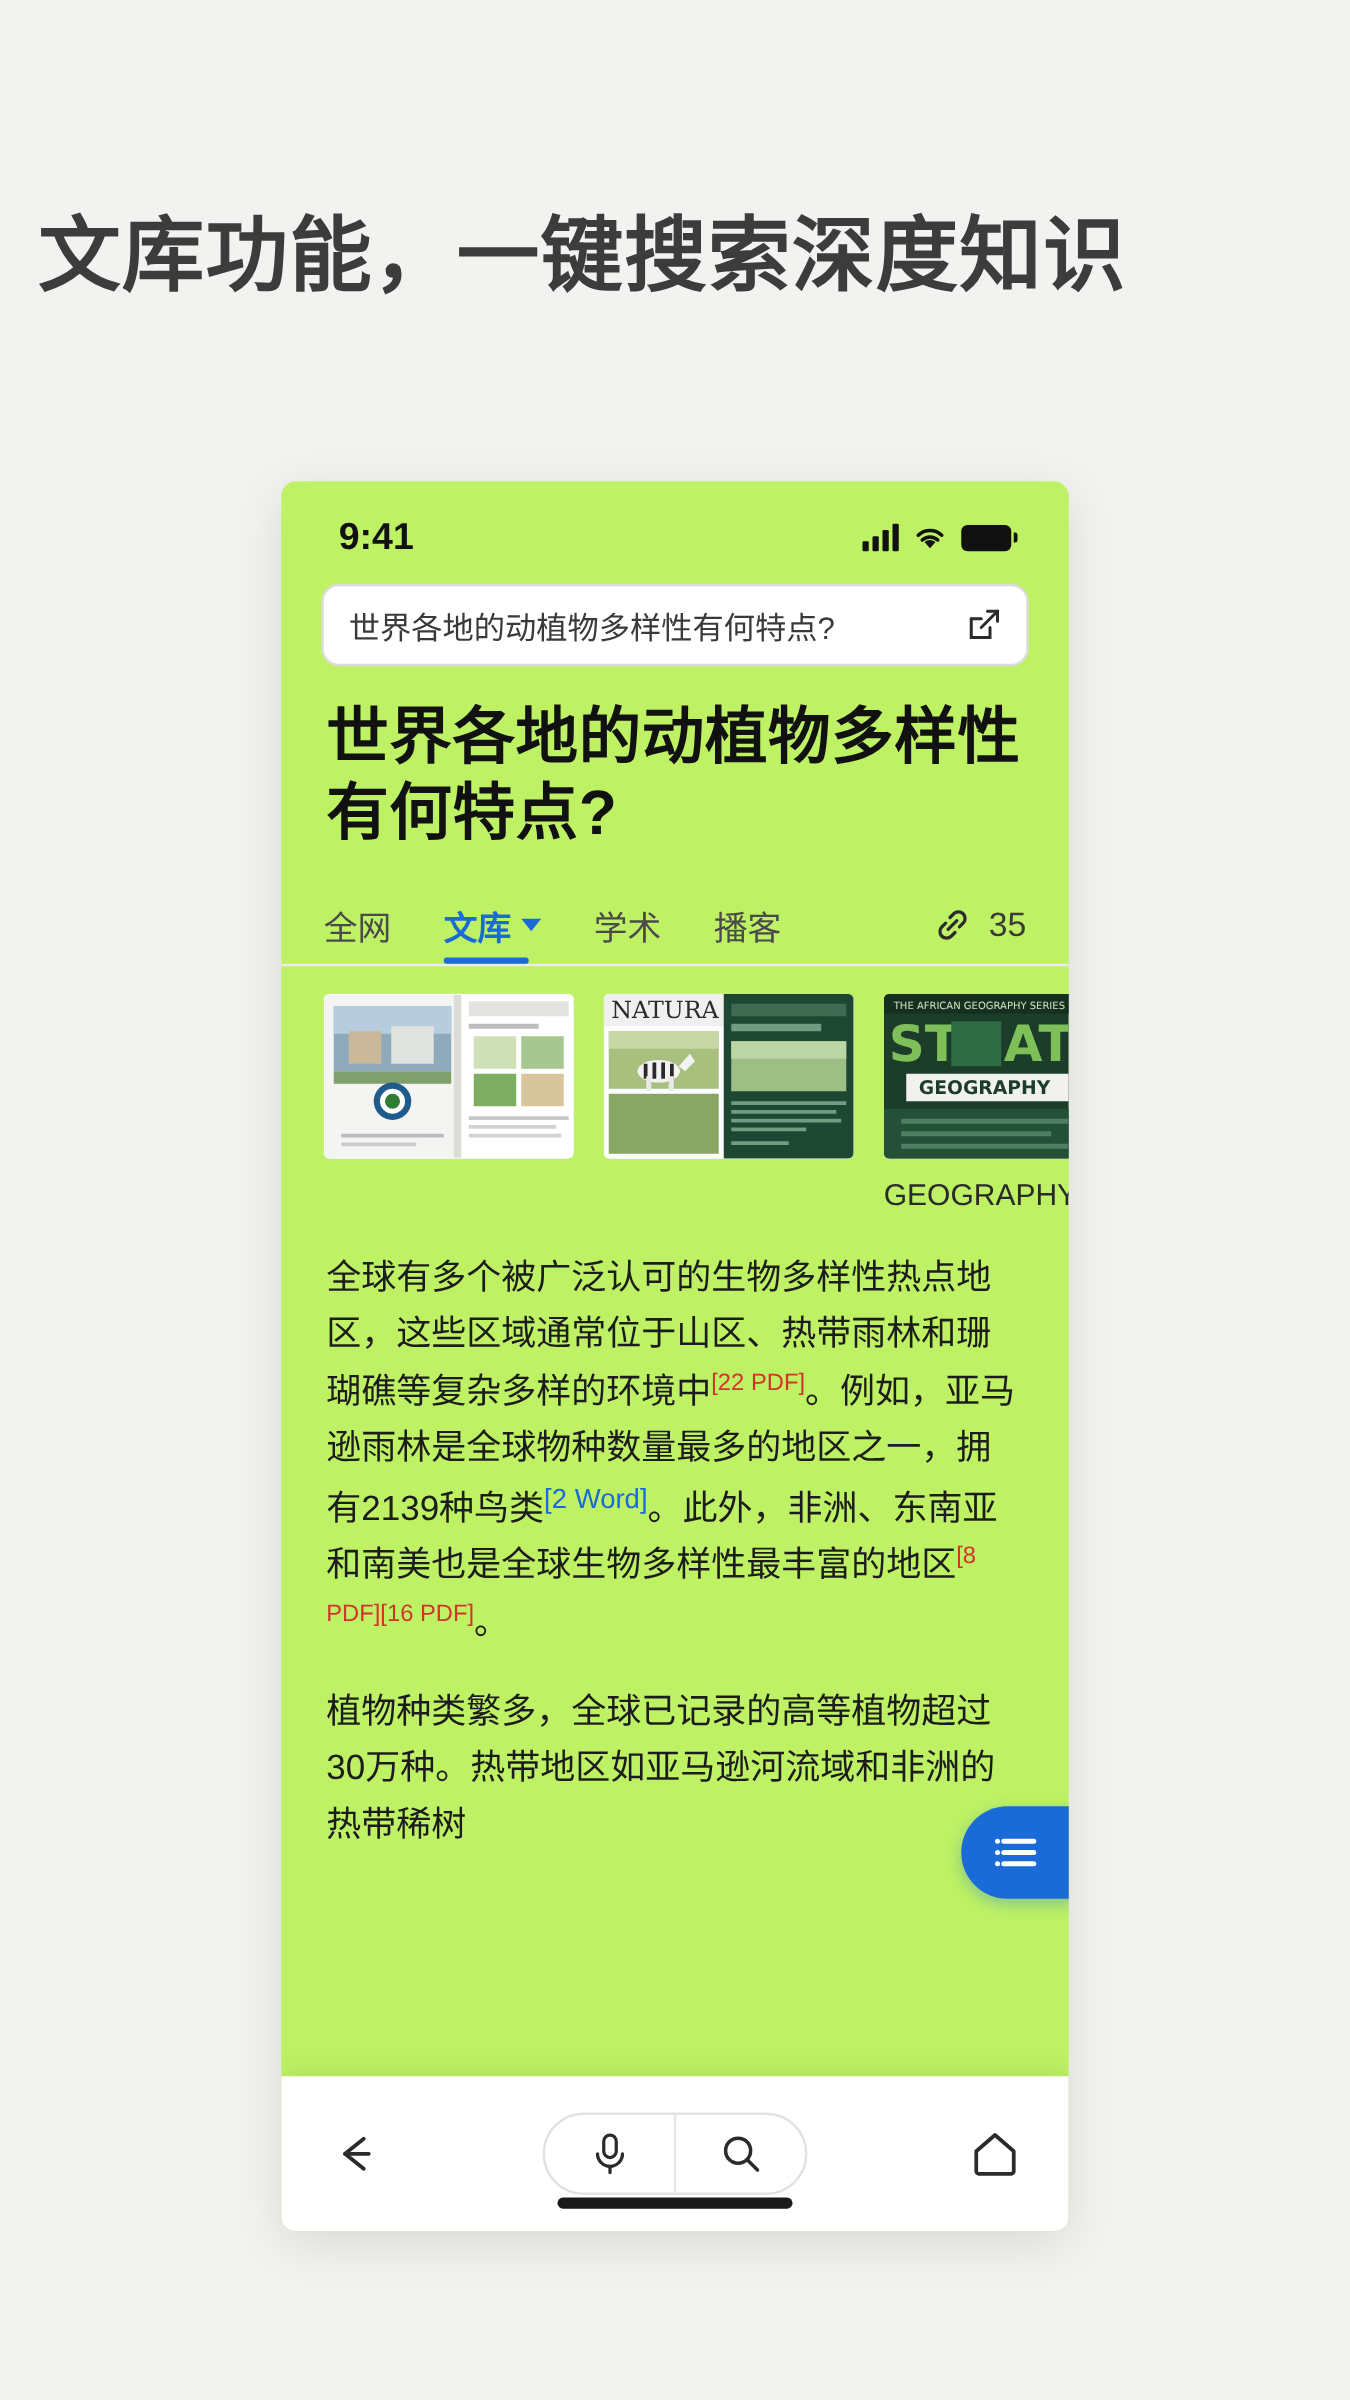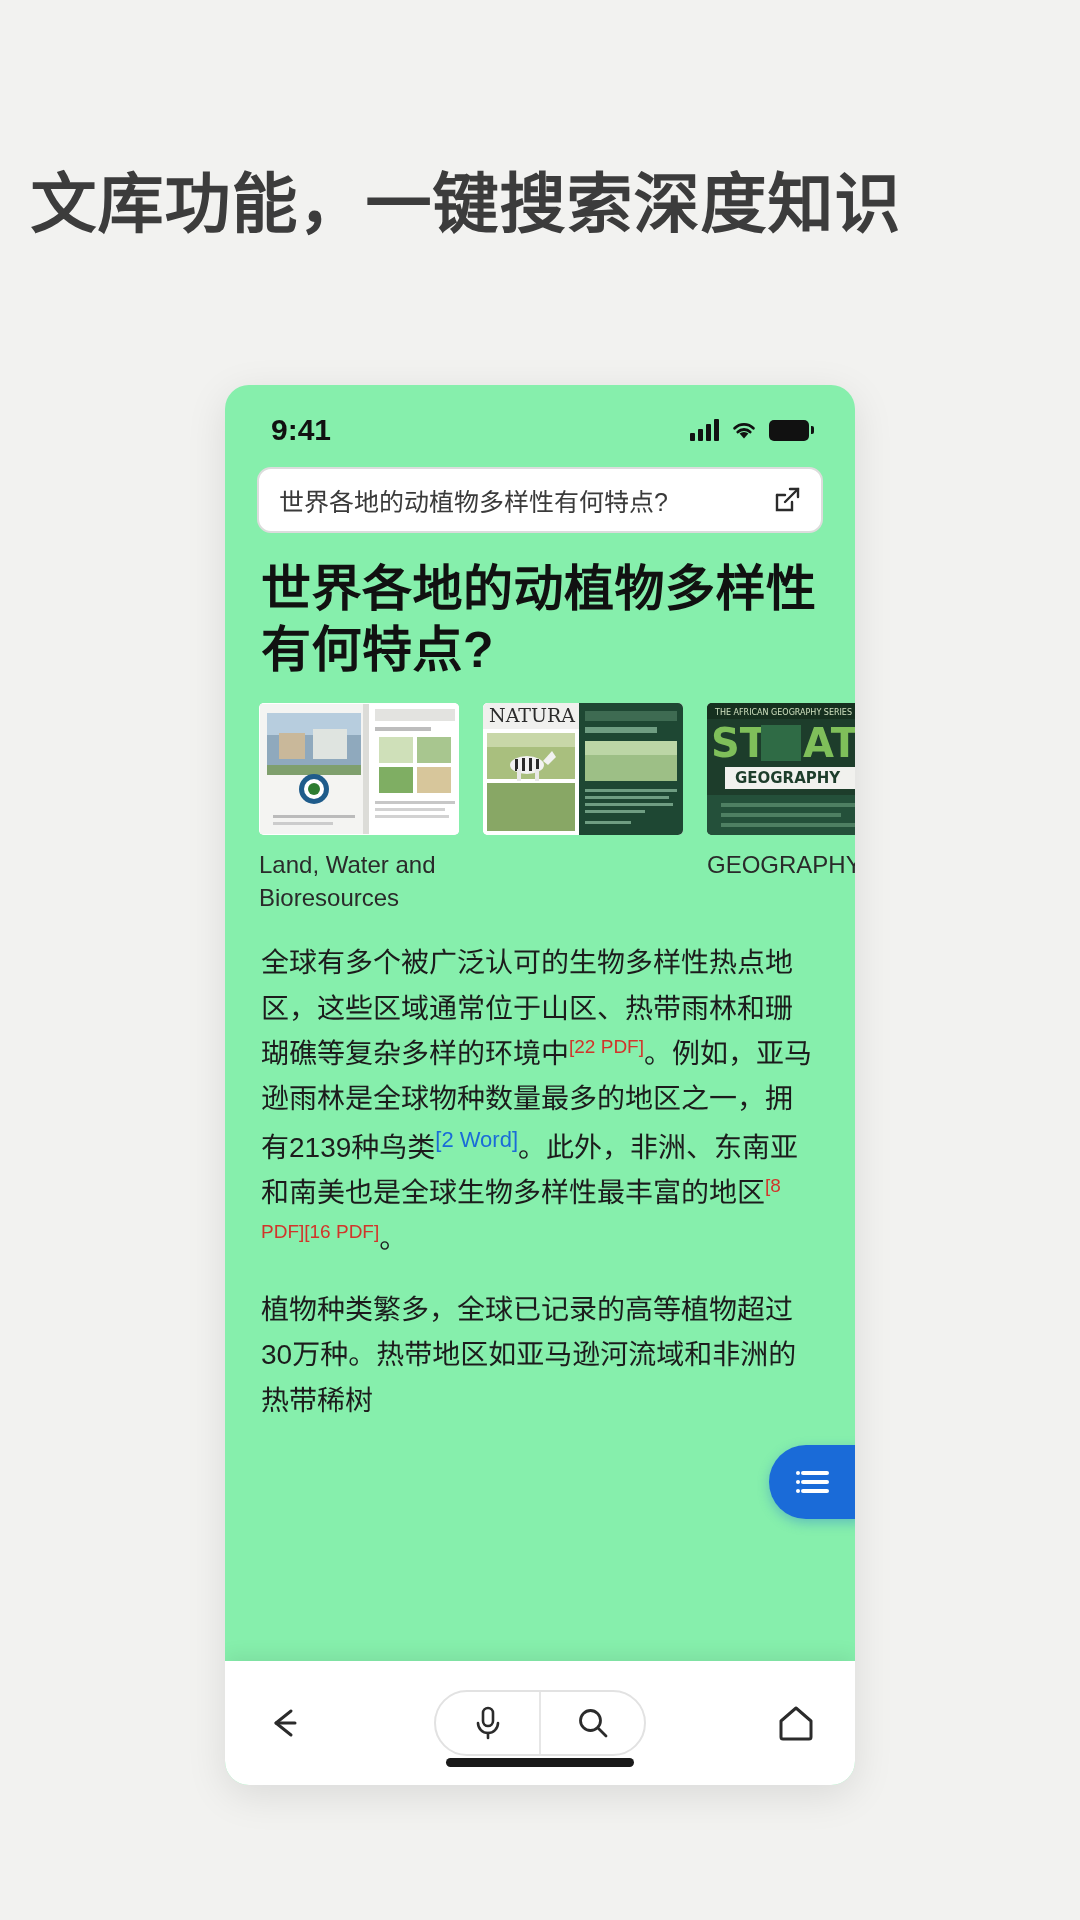--- a/index.html
+++ b/index.html
@@ -25,22 +25,22 @@
     white-space: nowrap;
   }
 
   
   .phone {
     position: absolute;
     left: 225px;
     top: 385px;
     width: 630px;
     height: 1400px;
-    background: #86efac;
-    border-radius: 24px;
+    background: #bef264;
+    border-radius: 12px;
     box-shadow: 0 10px 40px rgba(0,0,0,0.10);
     overflow: hidden;
   }
 
   
   .status-bar {
     height: 76px;
     display: flex;
     align-items: center;
     justify-content: space-between;
@@ -258,20 +258,45 @@
           <path d="M6 11 h8" stroke="#2b2b2b" stroke-width="2.4" fill="none" stroke-linecap="round"></path>
           <path d="M14 18 L27 5" stroke="#2b2b2b" stroke-width="2.4" fill="none" stroke-linecap="round"></path>
           <path d="M19 5 h8 v8" stroke="#2b2b2b" stroke-width="2.4" fill="none" stroke-linecap="round"></path>
         </svg>
       </span>
     </div>
   </div>
 
   <div class="title">世界各地的动植物多样性有何特点?</div>
 
+  <div class="tabs">
+    <div class="tab">
+      <span>全网</span>
+    </div>
+    <div class="tab active">
+      <span>文库</span>
+      <span class="caret"></span>
+    </div>
+    <div class="tab">
+      <span>学术</span>
+    </div>
+    <div class="tab">
+      <span>播客</span>
+    </div>
+    <div class="tabs-right">
+      <span class="link-icon">
+        <svg class="ic" width="34" height="34" viewBox="0 0 34 34">
+          <path d="M13.5 20.5 L20.5 13.5" stroke="#2b2b2b" stroke-width="2.6" stroke-linecap="round" fill="none"></path>
+          <path d="M11.5 15.5 L8.5 18.5 a5.3 5.3 0 0 0 7.5 7.5 l3-3" stroke="#2b2b2b" stroke-width="2.6" fill="none" stroke-linecap="round"></path>
+          <path d="M22.5 18.5 l3-3 a5.3 5.3 0 0 0 -7.5 -7.5 l-3 3" stroke="#2b2b2b" stroke-width="2.6" fill="none" stroke-linecap="round"></path>
+        </svg>
+      </span>
+      <span>35</span>
+    </div>
+  </div>
 
   <div class="cards">
 
     <div class="card">
       <div class="card-thumb">
         <svg class="thumb-svg" viewBox="0 0 200 132" preserveAspectRatio="none">
           <rect width="200" height="132" fill="#ffffff"></rect>
           <rect x="1" y="1" width="108" height="130" fill="#f4f4f2"></rect>
           <rect x="8" y="10" width="94" height="52" fill="#8fa9bd"></rect>
           <rect x="8" y="10" width="94" height="22" fill="#b7cdde"></rect>
@@ -289,21 +314,20 @@
           <rect x="120" y="34" width="34" height="26" fill="#cfe0b9"></rect>
           <rect x="158" y="34" width="34" height="26" fill="#a8c68f"></rect>
           <rect x="120" y="64" width="34" height="26" fill="#7fae63"></rect>
           <rect x="158" y="64" width="34" height="26" fill="#d7c69b"></rect>
           <rect x="116" y="98" width="80" height="3" fill="#c7c7c7"></rect>
           <rect x="116" y="105" width="70" height="3" fill="#d2d2d2"></rect>
           <rect x="116" y="112" width="74" height="3" fill="#d2d2d2"></rect>
           <rect x="104" y="1" width="6" height="130" fill="#dcdcd8"></rect>
         </svg>
       </div>
-      <div class="card-label">Land, Water and Bioresources</div>
     </div>
 
     <div class="card">
       <div class="card-thumb">
         <svg class="thumb-svg" viewBox="0 0 200 132" preserveAspectRatio="none">
           <rect width="200" height="132" fill="#ffffff"></rect>
           <rect x="0" y="0" width="96" height="132" fill="#ffffff"></rect>
           <rect x="0" y="0" width="96" height="26" fill="#f0f0ee"></rect>
           <text x="6" y="19" font-family="DejaVu Serif, serif" font-size="19" fill="#2b2b2b">NATURA</text>
           <rect x="4" y="30" width="88" height="46" fill="#a9bf7e"></rect>

